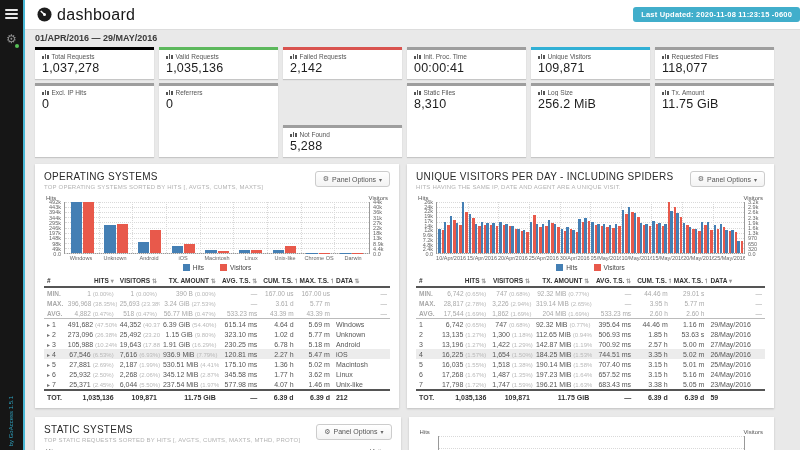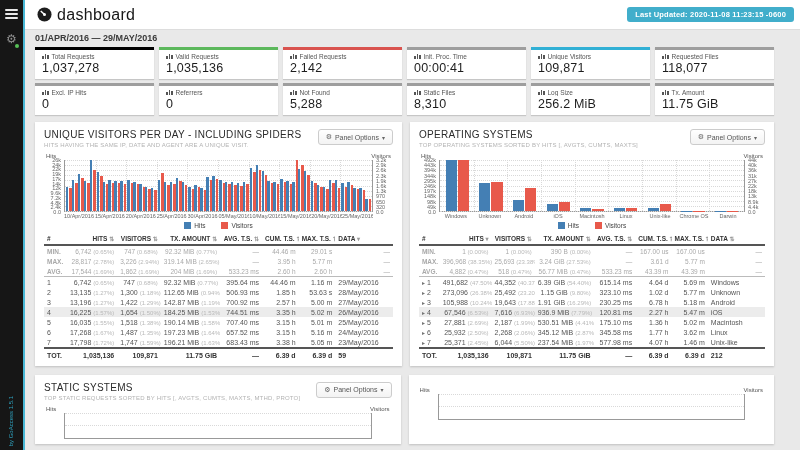--- a/index.html
+++ b/index.html
@@ -10,21 +10,21 @@
   
   .sidebar { width:25px; flex-shrink:0; background:#161616; border-right:2px solid #49b8d6; position:relative; }
   .hamburger { width:13px; margin:9px auto 0; cursor:pointer; }
   .hamburger span { display:block; height:2px; background:#e8e8e8; margin-bottom:2px; border-radius:1px; }
   .side-gear { text-align:center; margin-top:13px; font-size:12px; color:#8f8f8f; position:relative; cursor:pointer; }
   .side-gear .dot { position:absolute; width:4px; height:4px; border-radius:50%; background:#57c057; right:4px; bottom:-2px; }
   .side-footer { position:absolute; bottom:4px; left:8px; writing-mode:vertical-rl; transform:rotate(180deg); font-size:6px; color:#2fa3c0; white-space:nowrap; }
 
   
   main { flex:1; display:flex; flex-direction:column; min-width:0; }
-  .topbar { height:30px; background:#fff; border-bottom:1px solid #ddd; display:flex; align-items:center; justify-content:space-between; padding:0 6px 0 12px; flex-shrink:0; }
+  .topbar { height:30px; background:#fff; border-bottom:1px solid #ddd; display:flex; align-items:center; justify-content:space-between; padding:0 0 0 12px; flex-shrink:0; }
   .logo { display:flex; align-items:center; gap:5px; font-size:16px; color:#171717; letter-spacing:.3px; }
   .badge { background:#41aecb; color:#fff; font-size:7.5px; font-weight:bold; padding:3px 8px; border-radius:3px; letter-spacing:.2px; }
 
   .content { flex:1; padding:0 26px 0 10px; min-height:0; }
   .site-row { display:flex; align-items:center; gap:8px; margin-top:4px; font-size:7.5px; color:#9a9a9a; }
   .site-row .rule { flex:1; height:1px; background:#d5d5d5; }
   .overview-row { display:flex; justify-content:space-between; align-items:baseline; margin:3px 0 4px; }
   .overview-row .t { font-size:9px; font-weight:bold; color:#3a3a3a; letter-spacing:.5px; }
   .overview-row .d { font-size:9px; font-weight:bold; color:#3a3a3a; }
 
@@ -205,67 +205,321 @@
             <div class="lbl">
               <span class="mini-bars">
                 <i></i>
                 <i></i>
                 <i></i>
               </span>
               <span>Referrers</span>
             </div>
             <div class="val">0</div>
           </div>
+          <div class="card" style="border-top-color: rgb(158, 158, 158); margin-top: 42px;">
+            <div class="lbl">
+              <span class="mini-bars">
+                <i></i>
+                <i></i>
+                <i></i>
+              </span>
+              <span>Not Found</span>
+            </div>
+            <div class="val">5,288</div>
+          </div>
           <div class="card" style="border-top-color: rgb(158, 158, 158);">
             <div class="lbl">
               <span class="mini-bars">
                 <i></i>
                 <i></i>
                 <i></i>
               </span>
-              <span>Not Found</span>
-            </div>
-            <div class="val">5,288</div>
+              <span>Static Files</span>
+            </div>
+            <div class="val">8,310</div>
           </div>
           <div class="card" style="border-top-color: rgb(158, 158, 158);">
             <div class="lbl">
               <span class="mini-bars">
                 <i></i>
                 <i></i>
                 <i></i>
               </span>
-              <span>Static Files</span>
-            </div>
-            <div class="val">8,310</div>
+              <span>Log Size</span>
+            </div>
+            <div class="val">256.2 MiB</div>
           </div>
           <div class="card" style="border-top-color: rgb(158, 158, 158);">
             <div class="lbl">
               <span class="mini-bars">
                 <i></i>
                 <i></i>
                 <i></i>
               </span>
-              <span>Log Size</span>
-            </div>
-            <div class="val">256.2 MiB</div>
-          </div>
-          <div class="card" style="border-top-color: rgb(158, 158, 158);">
-            <div class="lbl">
-              <span class="mini-bars">
-                <i></i>
-                <i></i>
-                <i></i>
-              </span>
               <span>Tx. Amount</span>
             </div>
             <div class="val">11.75 GiB</div>
           </div>
         </div>
 
       <div class="panels">
+
+        <section class="panel">
+          <div class="panel-head">
+            <div>
+              <h2>OPERATING SYSTEMS</h2>
+              <div class="sub">TOP OPERATING SYSTEMS SORTED BY HITS [, AVGTS, CUMTS, MAXTS]</div>
+            </div>
+            <button class="opts">
+              <span class="g">⚙</span>
+              <span>Panel Options</span>
+              <span class="c">▾</span>
+            </button>
+          </div>
+          <div id="chart-os" class="chart-os">
+              <div class="axis-titles">
+                <span>Hits</span>
+                <span>Visitors</span>
+              </div>
+              <div class="chartrow">
+                <div class="yticks">
+                  <span style="top: 0%;">492k</span>
+                  <span style="top: 10%;">443k</span>
+                  <span style="top: 20%;">394k</span>
+                  <span style="top: 30%;">344k</span>
+                  <span style="top: 40%;">295k</span>
+                  <span style="top: 50%;">246k</span>
+                  <span style="top: 60%;">197k</span>
+                  <span style="top: 70%;">148k</span>
+                  <span style="top: 80%;">98k</span>
+                  <span style="top: 90%;">49k</span>
+                  <span style="top: 100%;">0.0</span>
+                </div>
+                <div class="plot">
+                  <div class="gridline" style="top: 0%;"></div>
+                  <div class="gridline" style="top: 10%;"></div>
+                  <div class="gridline" style="top: 20%;"></div>
+                  <div class="gridline" style="top: 30%;"></div>
+                  <div class="gridline" style="top: 40%;"></div>
+                  <div class="gridline" style="top: 50%;"></div>
+                  <div class="gridline" style="top: 60%;"></div>
+                  <div class="gridline" style="top: 70%;"></div>
+                  <div class="gridline" style="top: 80%;"></div>
+                  <div class="gridline" style="top: 90%;"></div>
+                  <div class="gridline" style="top: 100%;"></div>
+                  <div class="bars">
+                    <div class="grp">
+                      <div class="bar h" style="height: 99.9354%;"></div>
+                      <div class="bar v" style="height: 100%;"></div>
+                    </div>
+                    <div class="grp tick">
+                      <div class="bar h" style="height: 55.5073%;"></div>
+                      <div class="bar v" style="height: 57.4766%;"></div>
+                    </div>
+                    <div class="grp tick">
+                      <div class="bar h" style="height: 21.5423%;"></div>
+                      <div class="bar v" style="height: 44.2889%;"></div>
+                    </div>
+                    <div class="grp tick">
+                      <div class="bar h" style="height: 13.7289%;"></div>
+                      <div class="bar v" style="height: 17.1717%;"></div>
+                    </div>
+                    <div class="grp tick">
+                      <div class="bar h" style="height: 5.66687%;"></div>
+                      <div class="bar v" style="height: 4.93101%;"></div>
+                    </div>
+                    <div class="grp tick">
+                      <div class="bar h" style="height: 5.27073%;"></div>
+                      <div class="bar v" style="height: 5.11364%;"></div>
+                    </div>
+                    <div class="grp tick">
+                      <div class="bar h" style="height: 5.15671%;"></div>
+                      <div class="bar v" style="height: 13.6273%;"></div>
+                    </div>
+                    <div class="grp tick">
+                      <div class="bar h" style="height: 0.304878%;"></div>
+                      <div class="bar v" style="height: 0.586219%;"></div>
+                    </div>
+                    <div class="grp tick">
+                      <div class="bar h" style="height: 0.182927%;"></div>
+                      <div class="bar v" style="height: 0.36075%;"></div>
+                    </div>
+                  </div>
+                </div>
+                <div class="yticks right">
+                  <span style="top: 0%;">44k</span>
+                  <span style="top: 10%;">40k</span>
+                  <span style="top: 20%;">36k</span>
+                  <span style="top: 30%;">31k</span>
+                  <span style="top: 40%;">27k</span>
+                  <span style="top: 50%;">22k</span>
+                  <span style="top: 60%;">18k</span>
+                  <span style="top: 70%;">13k</span>
+                  <span style="top: 80%;">8.9k</span>
+                  <span style="top: 90%;">4.4k</span>
+                  <span style="top: 100%;">0.0</span>
+                </div>
+              </div>
+              <div class="xlabels cats">
+                <span>Windows</span>
+                <span>Unknown</span>
+                <span>Android</span>
+                <span>iOS</span>
+                <span>Macintosh</span>
+                <span>Linux</span>
+                <span>Unix-like</span>
+                <span>Chrome OS</span>
+                <span>Darwin</span>
+              </div>
+              <div class="legend">
+                <span><span class="sw" style="background: rgb(68, 127, 180);"></span>Hits</span>
+                <span><span class="sw" style="background: rgb(232, 89, 75);"></span>Visitors</span>
+              </div>
+            </div>
+          <table id="table-os">
+              <colgroup>
+                <col style="width: 6%;">
+                <col style="width: 15%;">
+                <col style="width: 12.5%;">
+                <col style="width: 17%;">
+                <col style="width: 12%;">
+                <col style="width: 10.5%;">
+                <col style="width: 10.5%;">
+                <col style="width: 16.5%;">
+              </colgroup>
+              <thead>
+                <tr>
+                  <th class="first"># </th>
+                  <th>HITS <span class="sort">▾</span></th>
+                  <th>VISITORS <span class="sort">⇅</span></th>
+                  <th>TX. AMOUNT <span class="sort">⇅</span></th>
+                  <th>AVG. T.S. <span class="sort">⇅</span></th>
+                  <th>CUM. T.S. <span class="sort">⇅</span></th>
+                  <th>MAX. T.S. <span class="sort">⇅</span></th>
+                  <th class="data">DATA <span class="sort">⇅</span></th>
+                </tr>
+              </thead>
+              <tbody class="sumbody">
+                <tr>
+                  <td class="first">MIN.</td>
+                  <td>1 <span class="pct">(0.00%)</span></td>
+                  <td>1 <span class="pct">(0.00%)</span></td>
+                  <td>390 B <span class="pct">(0.00%)</span></td>
+                  <td>—</td>
+                  <td>167.00 us</td>
+                  <td>167.00 us</td>
+                  <td>—</td>
+                </tr>
+                <tr>
+                  <td class="first">MAX.</td>
+                  <td>396,968 <span class="pct">(38.35%)</span></td>
+                  <td>25,693 <span class="pct">(23.38%)</span></td>
+                  <td>3.24 GiB <span class="pct">(27.53%)</span></td>
+                  <td>—</td>
+                  <td>3.61 d</td>
+                  <td>5.77 m</td>
+                  <td>—</td>
+                </tr>
+                <tr>
+                  <td class="first">AVG.</td>
+                  <td>4,882 <span class="pct">(0.47%)</span></td>
+                  <td>518 <span class="pct">(0.47%)</span></td>
+                  <td>56.77 MiB <span class="pct">(0.47%)</span></td>
+                  <td>533.23 ms</td>
+                  <td>43.39 m</td>
+                  <td>43.39 m</td>
+                  <td>—</td>
+                </tr>
+              </tbody>
+              <tbody>
+                <tr>
+                  <td class="first"><span class="expand">▸</span>1</td>
+                  <td>491,682 <span class="pct">(47.50%)</span></td>
+                  <td>44,352 <span class="pct">(40.37%)</span></td>
+                  <td>6.39 GiB <span class="pct">(54.40%)</span></td>
+                  <td>615.14 ms</td>
+                  <td>4.64 d</td>
+                  <td>5.69 m</td>
+                  <td class="data">Windows</td>
+                </tr>
+                <tr>
+                  <td class="first"><span class="expand">▸</span>2</td>
+                  <td>273,096 <span class="pct">(26.38%)</span></td>
+                  <td>25,492 <span class="pct">(23.20%)</span></td>
+                  <td>1.15 GiB <span class="pct">(9.80%)</span></td>
+                  <td>323.10 ms</td>
+                  <td>1.02 d</td>
+                  <td>5.77 m</td>
+                  <td class="data">Unknown</td>
+                </tr>
+                <tr>
+                  <td class="first"><span class="expand">▸</span>3</td>
+                  <td>105,988 <span class="pct">(10.24%)</span></td>
+                  <td>19,643 <span class="pct">(17.88%)</span></td>
+                  <td>1.91 GiB <span class="pct">(16.29%)</span></td>
+                  <td>230.25 ms</td>
+                  <td>6.78 h</td>
+                  <td>5.18 m</td>
+                  <td class="data">Android</td>
+                </tr>
+                <tr class="hl">
+                  <td class="first"><span class="expand">▸</span>4</td>
+                  <td>67,546 <span class="pct">(6.53%)</span></td>
+                  <td>7,616 <span class="pct">(6.93%)</span></td>
+                  <td>936.9 MiB <span class="pct">(7.79%)</span></td>
+                  <td>120.81 ms</td>
+                  <td>2.27 h</td>
+                  <td>5.47 m</td>
+                  <td class="data">iOS</td>
+                </tr>
+                <tr>
+                  <td class="first"><span class="expand">▸</span>5</td>
+                  <td>27,881 <span class="pct">(2.69%)</span></td>
+                  <td>2,187 <span class="pct">(1.99%)</span></td>
+                  <td>530.51 MiB <span class="pct">(4.41%)</span></td>
+                  <td>175.10 ms</td>
+                  <td>1.36 h</td>
+                  <td>5.02 m</td>
+                  <td class="data">Macintosh</td>
+                </tr>
+                <tr>
+                  <td class="first"><span class="expand">▸</span>6</td>
+                  <td>25,932 <span class="pct">(2.50%)</span></td>
+                  <td>2,268 <span class="pct">(2.06%)</span></td>
+                  <td>345.12 MiB <span class="pct">(2.87%)</span></td>
+                  <td>345.58 ms</td>
+                  <td>1.77 h</td>
+                  <td>3.62 m</td>
+                  <td class="data">Linux</td>
+                </tr>
+                <tr>
+                  <td class="first"><span class="expand">▸</span>7</td>
+                  <td>25,371 <span class="pct">(2.45%)</span></td>
+                  <td>6,044 <span class="pct">(5.50%)</span></td>
+                  <td>237.54 MiB <span class="pct">(1.97%)</span></td>
+                  <td>577.98 ms</td>
+                  <td>4.07 h</td>
+                  <td>1.46 m</td>
+                  <td class="data">Unix-like</td>
+                </tr>
+              </tbody>
+              <tfoot>
+                <tr class="totrow">
+                  <td class="first">TOT.</td>
+                  <td>1,035,136</td>
+                  <td>109,871</td>
+                  <td>11.75 GiB</td>
+                  <td>—</td>
+                  <td>6.39 d</td>
+                  <td>6.39 d</td>
+                  <td class="data">212</td>
+                </tr>
+              </tfoot>
+            </table>
+        </section>
 
         <section class="panel">
           <div class="panel-head">
             <div>
               <h2>UNIQUE VISITORS PER DAY - INCLUDING SPIDERS</h2>
               <div class="sub">HITS HAVING THE SAME IP, DATE AND AGENT ARE A UNIQUE VISIT.</div>
             </div>
             <button class="opts">
               <span class="g">⚙</span>
               <span>Panel Options</span>
@@ -672,274 +926,20 @@
                   <td>109,871</td>
                   <td>11.75 GiB</td>
                   <td>—</td>
                   <td>6.39 d</td>
                   <td>6.39 d</td>
                   <td class="data">59</td>
                 </tr>
               </tfoot>
             </table>
         </section>
-
-        <section class="panel">
-          <div class="panel-head">
-            <div>
-              <h2>OPERATING SYSTEMS</h2>
-              <div class="sub">TOP OPERATING SYSTEMS SORTED BY HITS [, AVGTS, CUMTS, MAXTS]</div>
-            </div>
-            <button class="opts">
-              <span class="g">⚙</span>
-              <span>Panel Options</span>
-              <span class="c">▾</span>
-            </button>
-          </div>
-          <div id="chart-os" class="chart-os">
-              <div class="axis-titles">
-                <span>Hits</span>
-                <span>Visitors</span>
-              </div>
-              <div class="chartrow">
-                <div class="yticks">
-                  <span style="top: 0%;">492k</span>
-                  <span style="top: 10%;">443k</span>
-                  <span style="top: 20%;">394k</span>
-                  <span style="top: 30%;">344k</span>
-                  <span style="top: 40%;">295k</span>
-                  <span style="top: 50%;">246k</span>
-                  <span style="top: 60%;">197k</span>
-                  <span style="top: 70%;">148k</span>
-                  <span style="top: 80%;">98k</span>
-                  <span style="top: 90%;">49k</span>
-                  <span style="top: 100%;">0.0</span>
-                </div>
-                <div class="plot">
-                  <div class="gridline" style="top: 0%;"></div>
-                  <div class="gridline" style="top: 10%;"></div>
-                  <div class="gridline" style="top: 20%;"></div>
-                  <div class="gridline" style="top: 30%;"></div>
-                  <div class="gridline" style="top: 40%;"></div>
-                  <div class="gridline" style="top: 50%;"></div>
-                  <div class="gridline" style="top: 60%;"></div>
-                  <div class="gridline" style="top: 70%;"></div>
-                  <div class="gridline" style="top: 80%;"></div>
-                  <div class="gridline" style="top: 90%;"></div>
-                  <div class="gridline" style="top: 100%;"></div>
-                  <div class="bars">
-                    <div class="grp">
-                      <div class="bar h" style="height: 99.9354%;"></div>
-                      <div class="bar v" style="height: 100%;"></div>
-                    </div>
-                    <div class="grp tick">
-                      <div class="bar h" style="height: 55.5073%;"></div>
-                      <div class="bar v" style="height: 57.4766%;"></div>
-                    </div>
-                    <div class="grp tick">
-                      <div class="bar h" style="height: 21.5423%;"></div>
-                      <div class="bar v" style="height: 44.2889%;"></div>
-                    </div>
-                    <div class="grp tick">
-                      <div class="bar h" style="height: 13.7289%;"></div>
-                      <div class="bar v" style="height: 17.1717%;"></div>
-                    </div>
-                    <div class="grp tick">
-                      <div class="bar h" style="height: 5.66687%;"></div>
-                      <div class="bar v" style="height: 4.93101%;"></div>
-                    </div>
-                    <div class="grp tick">
-                      <div class="bar h" style="height: 5.27073%;"></div>
-                      <div class="bar v" style="height: 5.11364%;"></div>
-                    </div>
-                    <div class="grp tick">
-                      <div class="bar h" style="height: 5.15671%;"></div>
-                      <div class="bar v" style="height: 13.6273%;"></div>
-                    </div>
-                    <div class="grp tick">
-                      <div class="bar h" style="height: 0.304878%;"></div>
-                      <div class="bar v" style="height: 0.586219%;"></div>
-                    </div>
-                    <div class="grp tick">
-                      <div class="bar h" style="height: 0.182927%;"></div>
-                      <div class="bar v" style="height: 0.36075%;"></div>
-                    </div>
-                  </div>
-                </div>
-                <div class="yticks right">
-                  <span style="top: 0%;">44k</span>
-                  <span style="top: 10%;">40k</span>
-                  <span style="top: 20%;">36k</span>
-                  <span style="top: 30%;">31k</span>
-                  <span style="top: 40%;">27k</span>
-                  <span style="top: 50%;">22k</span>
-                  <span style="top: 60%;">18k</span>
-                  <span style="top: 70%;">13k</span>
-                  <span style="top: 80%;">8.9k</span>
-                  <span style="top: 90%;">4.4k</span>
-                  <span style="top: 100%;">0.0</span>
-                </div>
-              </div>
-              <div class="xlabels cats">
-                <span>Windows</span>
-                <span>Unknown</span>
-                <span>Android</span>
-                <span>iOS</span>
-                <span>Macintosh</span>
-                <span>Linux</span>
-                <span>Unix-like</span>
-                <span>Chrome OS</span>
-                <span>Darwin</span>
-              </div>
-              <div class="legend">
-                <span><span class="sw" style="background: rgb(68, 127, 180);"></span>Hits</span>
-                <span><span class="sw" style="background: rgb(232, 89, 75);"></span>Visitors</span>
-              </div>
-            </div>
-          <table id="table-os">
-              <colgroup>
-                <col style="width: 6%;">
-                <col style="width: 15%;">
-                <col style="width: 12.5%;">
-                <col style="width: 17%;">
-                <col style="width: 12%;">
-                <col style="width: 10.5%;">
-                <col style="width: 10.5%;">
-                <col style="width: 16.5%;">
-              </colgroup>
-              <thead>
-                <tr>
-                  <th class="first"># </th>
-                  <th>HITS <span class="sort">▾</span></th>
-                  <th>VISITORS <span class="sort">⇅</span></th>
-                  <th>TX. AMOUNT <span class="sort">⇅</span></th>
-                  <th>AVG. T.S. <span class="sort">⇅</span></th>
-                  <th>CUM. T.S. <span class="sort">⇅</span></th>
-                  <th>MAX. T.S. <span class="sort">⇅</span></th>
-                  <th class="data">DATA <span class="sort">⇅</span></th>
-                </tr>
-              </thead>
-              <tbody class="sumbody">
-                <tr>
-                  <td class="first">MIN.</td>
-                  <td>1 <span class="pct">(0.00%)</span></td>
-                  <td>1 <span class="pct">(0.00%)</span></td>
-                  <td>390 B <span class="pct">(0.00%)</span></td>
-                  <td>—</td>
-                  <td>167.00 us</td>
-                  <td>167.00 us</td>
-                  <td>—</td>
-                </tr>
-                <tr>
-                  <td class="first">MAX.</td>
-                  <td>396,968 <span class="pct">(38.35%)</span></td>
-                  <td>25,693 <span class="pct">(23.38%)</span></td>
-                  <td>3.24 GiB <span class="pct">(27.53%)</span></td>
-                  <td>—</td>
-                  <td>3.61 d</td>
-                  <td>5.77 m</td>
-                  <td>—</td>
-                </tr>
-                <tr>
-                  <td class="first">AVG.</td>
-                  <td>4,882 <span class="pct">(0.47%)</span></td>
-                  <td>518 <span class="pct">(0.47%)</span></td>
-                  <td>56.77 MiB <span class="pct">(0.47%)</span></td>
-                  <td>533.23 ms</td>
-                  <td>43.39 m</td>
-                  <td>43.39 m</td>
-                  <td>—</td>
-                </tr>
-              </tbody>
-              <tbody>
-                <tr>
-                  <td class="first"><span class="expand">▸</span>1</td>
-                  <td>491,682 <span class="pct">(47.50%)</span></td>
-                  <td>44,352 <span class="pct">(40.37%)</span></td>
-                  <td>6.39 GiB <span class="pct">(54.40%)</span></td>
-                  <td>615.14 ms</td>
-                  <td>4.64 d</td>
-                  <td>5.69 m</td>
-                  <td class="data">Windows</td>
-                </tr>
-                <tr>
-                  <td class="first"><span class="expand">▸</span>2</td>
-                  <td>273,096 <span class="pct">(26.38%)</span></td>
-                  <td>25,492 <span class="pct">(23.20%)</span></td>
-                  <td>1.15 GiB <span class="pct">(9.80%)</span></td>
-                  <td>323.10 ms</td>
-                  <td>1.02 d</td>
-                  <td>5.77 m</td>
-                  <td class="data">Unknown</td>
-                </tr>
-                <tr>
-                  <td class="first"><span class="expand">▸</span>3</td>
-                  <td>105,988 <span class="pct">(10.24%)</span></td>
-                  <td>19,643 <span class="pct">(17.88%)</span></td>
-                  <td>1.91 GiB <span class="pct">(16.29%)</span></td>
-                  <td>230.25 ms</td>
-                  <td>6.78 h</td>
-                  <td>5.18 m</td>
-                  <td class="data">Android</td>
-                </tr>
-                <tr class="hl">
-                  <td class="first"><span class="expand">▸</span>4</td>
-                  <td>67,546 <span class="pct">(6.53%)</span></td>
-                  <td>7,616 <span class="pct">(6.93%)</span></td>
-                  <td>936.9 MiB <span class="pct">(7.79%)</span></td>
-                  <td>120.81 ms</td>
-                  <td>2.27 h</td>
-                  <td>5.47 m</td>
-                  <td class="data">iOS</td>
-                </tr>
-                <tr>
-                  <td class="first"><span class="expand">▸</span>5</td>
-                  <td>27,881 <span class="pct">(2.69%)</span></td>
-                  <td>2,187 <span class="pct">(1.99%)</span></td>
-                  <td>530.51 MiB <span class="pct">(4.41%)</span></td>
-                  <td>175.10 ms</td>
-                  <td>1.36 h</td>
-                  <td>5.02 m</td>
-                  <td class="data">Macintosh</td>
-                </tr>
-                <tr>
-                  <td class="first"><span class="expand">▸</span>6</td>
-                  <td>25,932 <span class="pct">(2.50%)</span></td>
-                  <td>2,268 <span class="pct">(2.06%)</span></td>
-                  <td>345.12 MiB <span class="pct">(2.87%)</span></td>
-                  <td>345.58 ms</td>
-                  <td>1.77 h</td>
-                  <td>3.62 m</td>
-                  <td class="data">Linux</td>
-                </tr>
-                <tr>
-                  <td class="first"><span class="expand">▸</span>7</td>
-                  <td>25,371 <span class="pct">(2.45%)</span></td>
-                  <td>6,044 <span class="pct">(5.50%)</span></td>
-                  <td>237.54 MiB <span class="pct">(1.97%)</span></td>
-                  <td>577.98 ms</td>
-                  <td>4.07 h</td>
-                  <td>1.46 m</td>
-                  <td class="data">Unix-like</td>
-                </tr>
-              </tbody>
-              <tfoot>
-                <tr class="totrow">
-                  <td class="first">TOT.</td>
-                  <td>1,035,136</td>
-                  <td>109,871</td>
-                  <td>11.75 GiB</td>
-                  <td>—</td>
-                  <td>6.39 d</td>
-                  <td>6.39 d</td>
-                  <td class="data">212</td>
-                </tr>
-              </tfoot>
-            </table>
-        </section>
       </div>
 
       <div class="panels bottom">
 
         <section class="panel stub">
           <div class="panel-head">
             <div>
               <h2>STATIC SYSTEMS</h2>
               <div class="sub">TOP STATIC REQUESTS SORTED BY HITS [, AVGTS, CUMTS, MAXTS, MTHD, PROTO]</div>
             </div>

